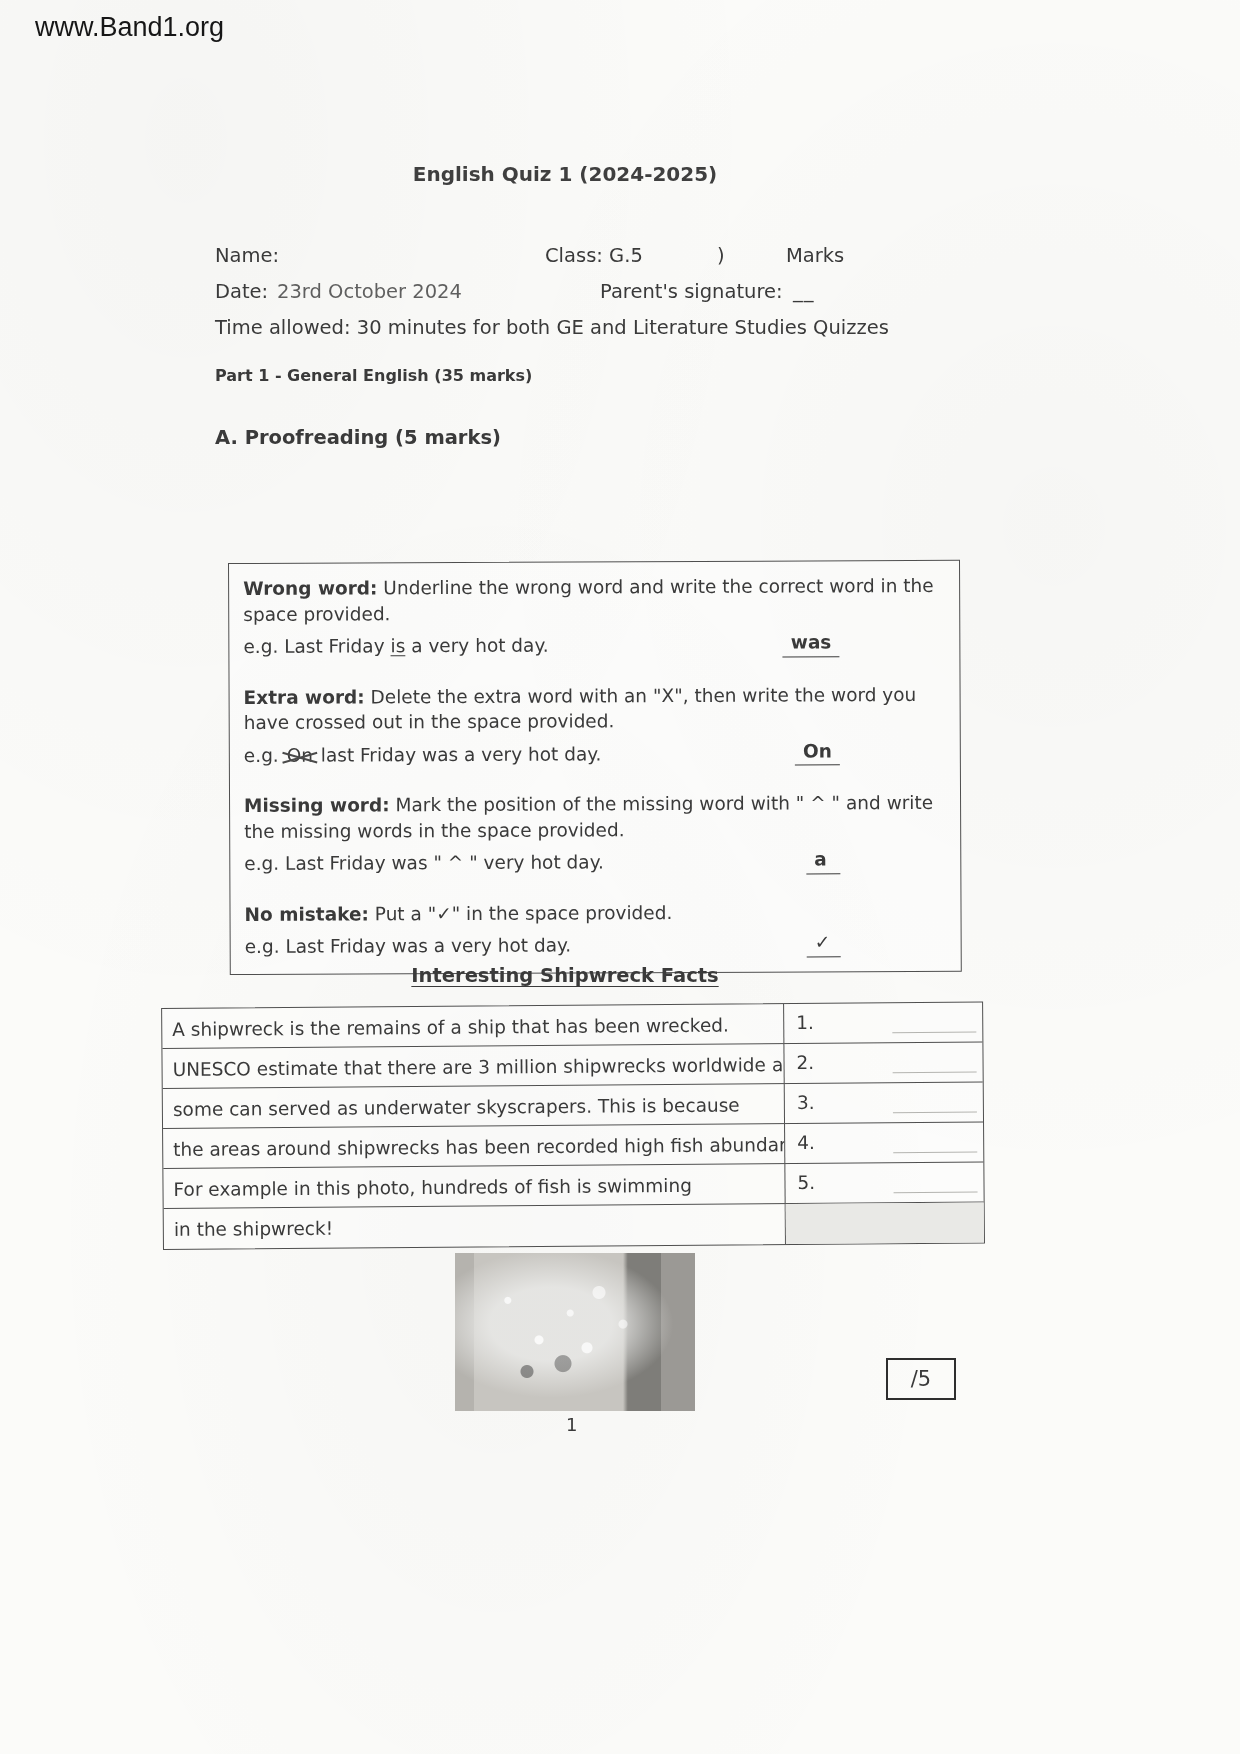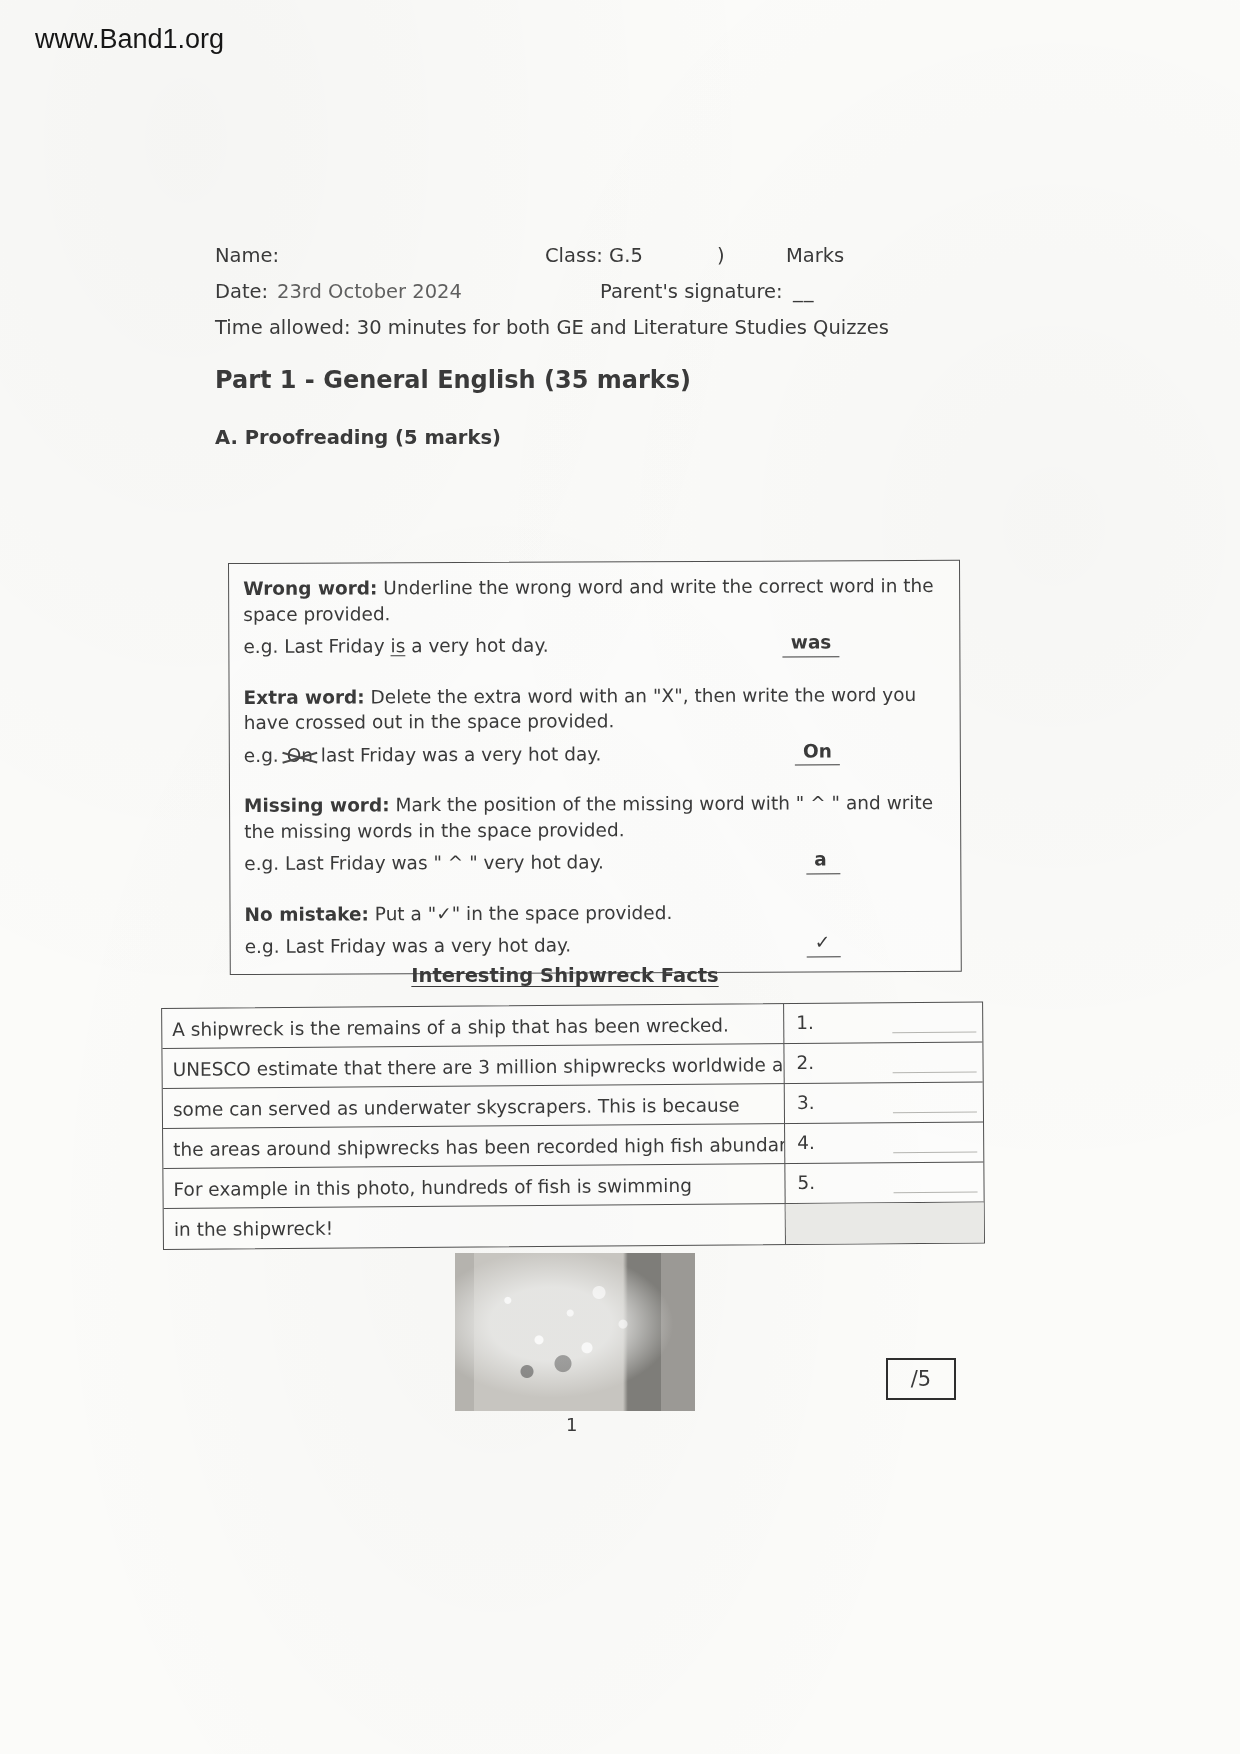--- a/index.html
+++ b/index.html
@@ -8,30 +8,30 @@
     position:relative; width:1240px; height:1754px; margin:0 auto;
     font-family:"DejaVu Sans", sans-serif; color:#3a3a3a;
     background:
       radial-gradient(ellipse at 15% 8%, rgba(0,0,0,.025), transparent 40%),
       radial-gradient(ellipse at 85% 30%, rgba(0,0,0,.02), transparent 40%),
       radial-gradient(ellipse at 40% 70%, rgba(0,0,0,.018), transparent 45%),
       #fbfbf9;
     overflow:hidden;
   }
   .watermark{
-    position:absolute; left:35px; top:24px;
+    position:absolute; left:35px; top:12px;
     font-family:"Liberation Sans", sans-serif; font-size:27px; color:#161616;
   }
   .titles{ position:absolute; left:215px; top:158px; width:700px; text-align:center;
     font-size:20px; font-weight:600; line-height:1.65; color:#3f3f3f; }
   .info{ position:absolute; left:215px; top:244px; width:760px; font-size:19.5px; }
   .info-row{ position:relative; height:36px; }
   .pos{ position:absolute; white-space:nowrap; }
   .blank{ letter-spacing:1px; }
-  .part1-title{ position:absolute; left:215px; top:366px; font-size:24px; font-weight:600; }
+  .part1-title{ position:absolute; left:215px; top:366px; font-size:16px; font-weight:600; }
   .section-a-title{ position:absolute; left:215px; top:426px; font-size:19.5px; font-weight:700; }
   .section-a-instr{ position:absolute; left:215px; top:454px; width:660px;
     font-size:19.5px; line-height:1.42; }
   .rules-box{
     position:absolute; left:228px; top:563px; width:732px; min-height:398px;
     border:1.6px solid #4f4f4f; padding:12px 14px 6px 14px;
     font-size:18.5px; line-height:1.38; transform:rotate(-0.25deg); transform-origin:left top;
     background:rgba(255,255,255,.35);
   }
   .rule{ margin-bottom:25px; }
@@ -83,20 +83,21 @@
   .page-number{ position:absolute; left:566px; top:1414px; font-size:18px; }
 </style>
 </head>
 <body>
 
 <div class="page">
 
   <div class="watermark">www.Band1.org</div>
 
   <div class="titles">
+    <div>English Quiz 1 (2024-2025)</div>
   </div>
 
   <div class="info">
     <div class="info-row">
       <span class="pos" style="left:0">Name:</span>
       <span class="pos" style="left:330px">Class: G.5</span>
       <span class="pos" style="left:502px">)</span>
       <span class="pos" style="left:571px">Marks</span>
     </div>
     <div class="info-row">

